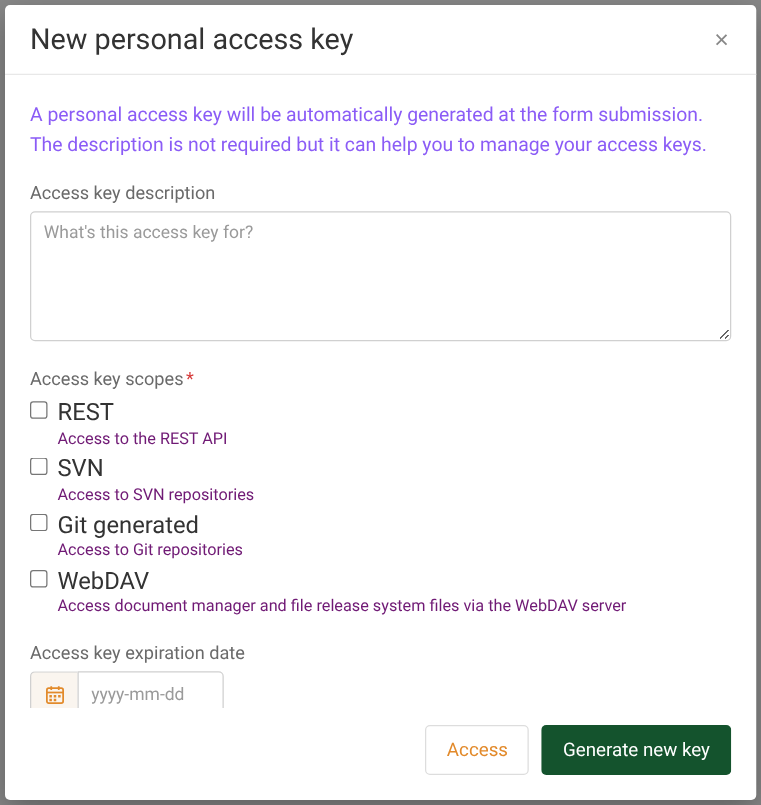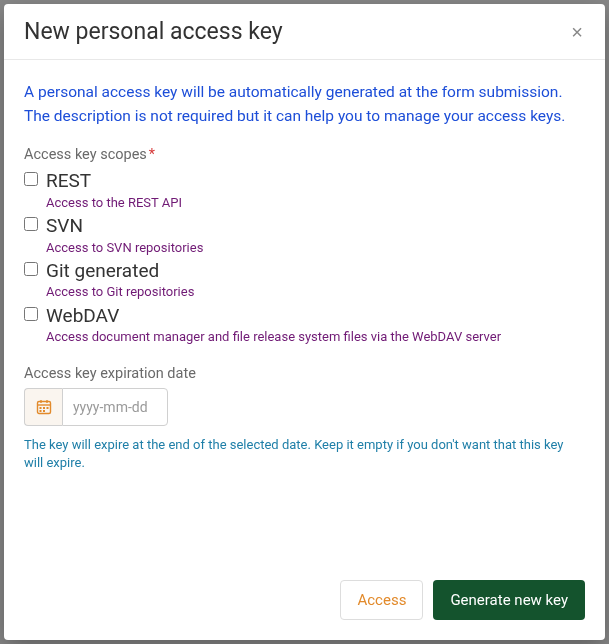--- a/index.html
+++ b/index.html
@@ -41,21 +41,21 @@
     cursor: pointer;
     padding: 0 2px;
   }
   .modal-body {
     padding: 20px;
     flex: 1;
     overflow: auto;
   }
   .intro {
     font-size: 15.5px;
-    color: #1d4ed8;
+    color: #8b5cf6;
     line-height: 1.55;
     margin-bottom: 18px;
   }
   .field-label {
     display: block;
     font-size: 14.5px;
     color: #6a6a6a;
     margin-bottom: 6px;
   }
   .req {
@@ -95,21 +95,21 @@
     color: #333;
     line-height: 1.3;
   }
   .scope-desc {
     font-size: 13px;
     color: #701a75;
     line-height: 1.4;
   }
   .date-group {
     display: flex;
-    width: 144px;
+    width: 155px;
   }
   .date-addon {
     width: 38px;
     height: 38px;
     border: 1px solid #d0d0d0;
     border-right: none;
     border-radius: 4px 0 0 4px;
     background: #faf5ef;
     display: flex;
     align-items: center;
@@ -168,20 +168,24 @@
     <h1 class="modal-title">New personal access key</h1>
     <button class="close-btn">
       <span>×</span>
     </button>
   </div>
 
   <div class="modal-body">
 
     <p class="intro">A personal access key will be automatically generated at the form submission. The description is not required but it can help you to manage your access keys.</p>
 
+    <div class="section">
+      <label class="field-label">Access key description</label>
+      <textarea placeholder="What's this access key for?" style=""></textarea>
+    </div>
 
     <div class="section">
       <label class="field-label">
         <span>Access key scopes</span><span class="req">*</span>
       </label>
 
       <div class="scope">
         <input type="checkbox" style="">
         <div class="scope-body">
           <div class="scope-name">REST</div>

